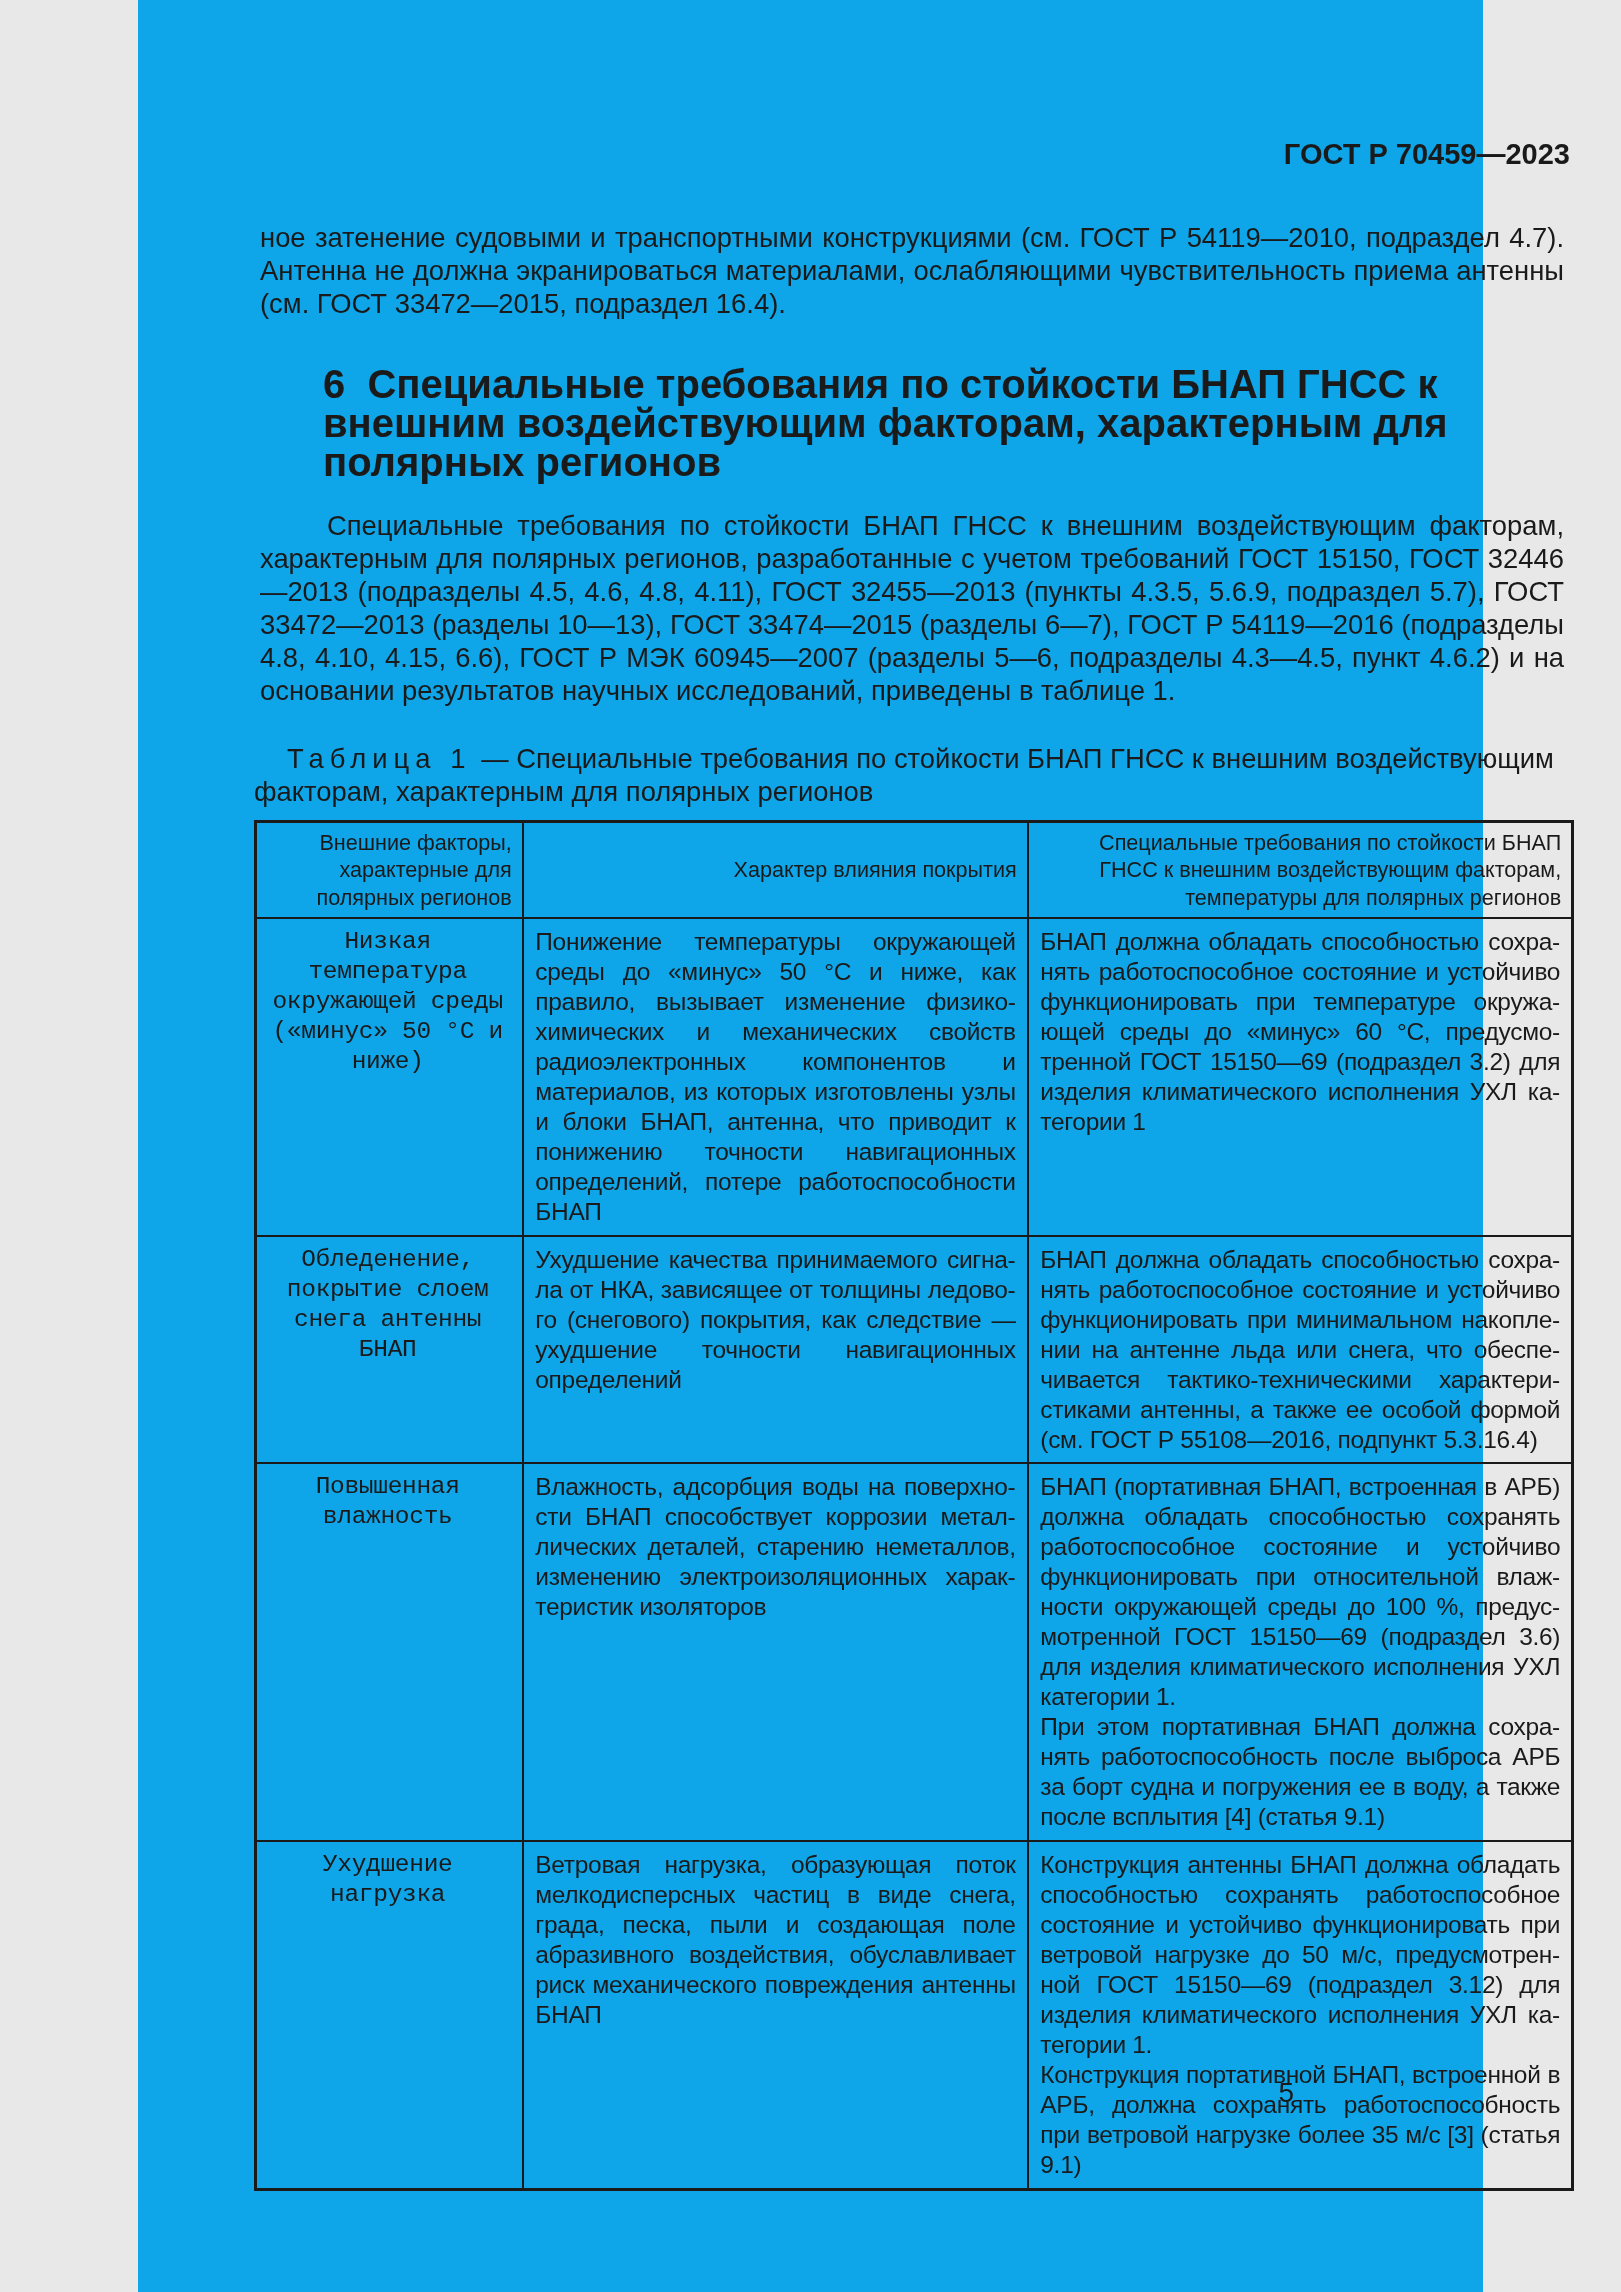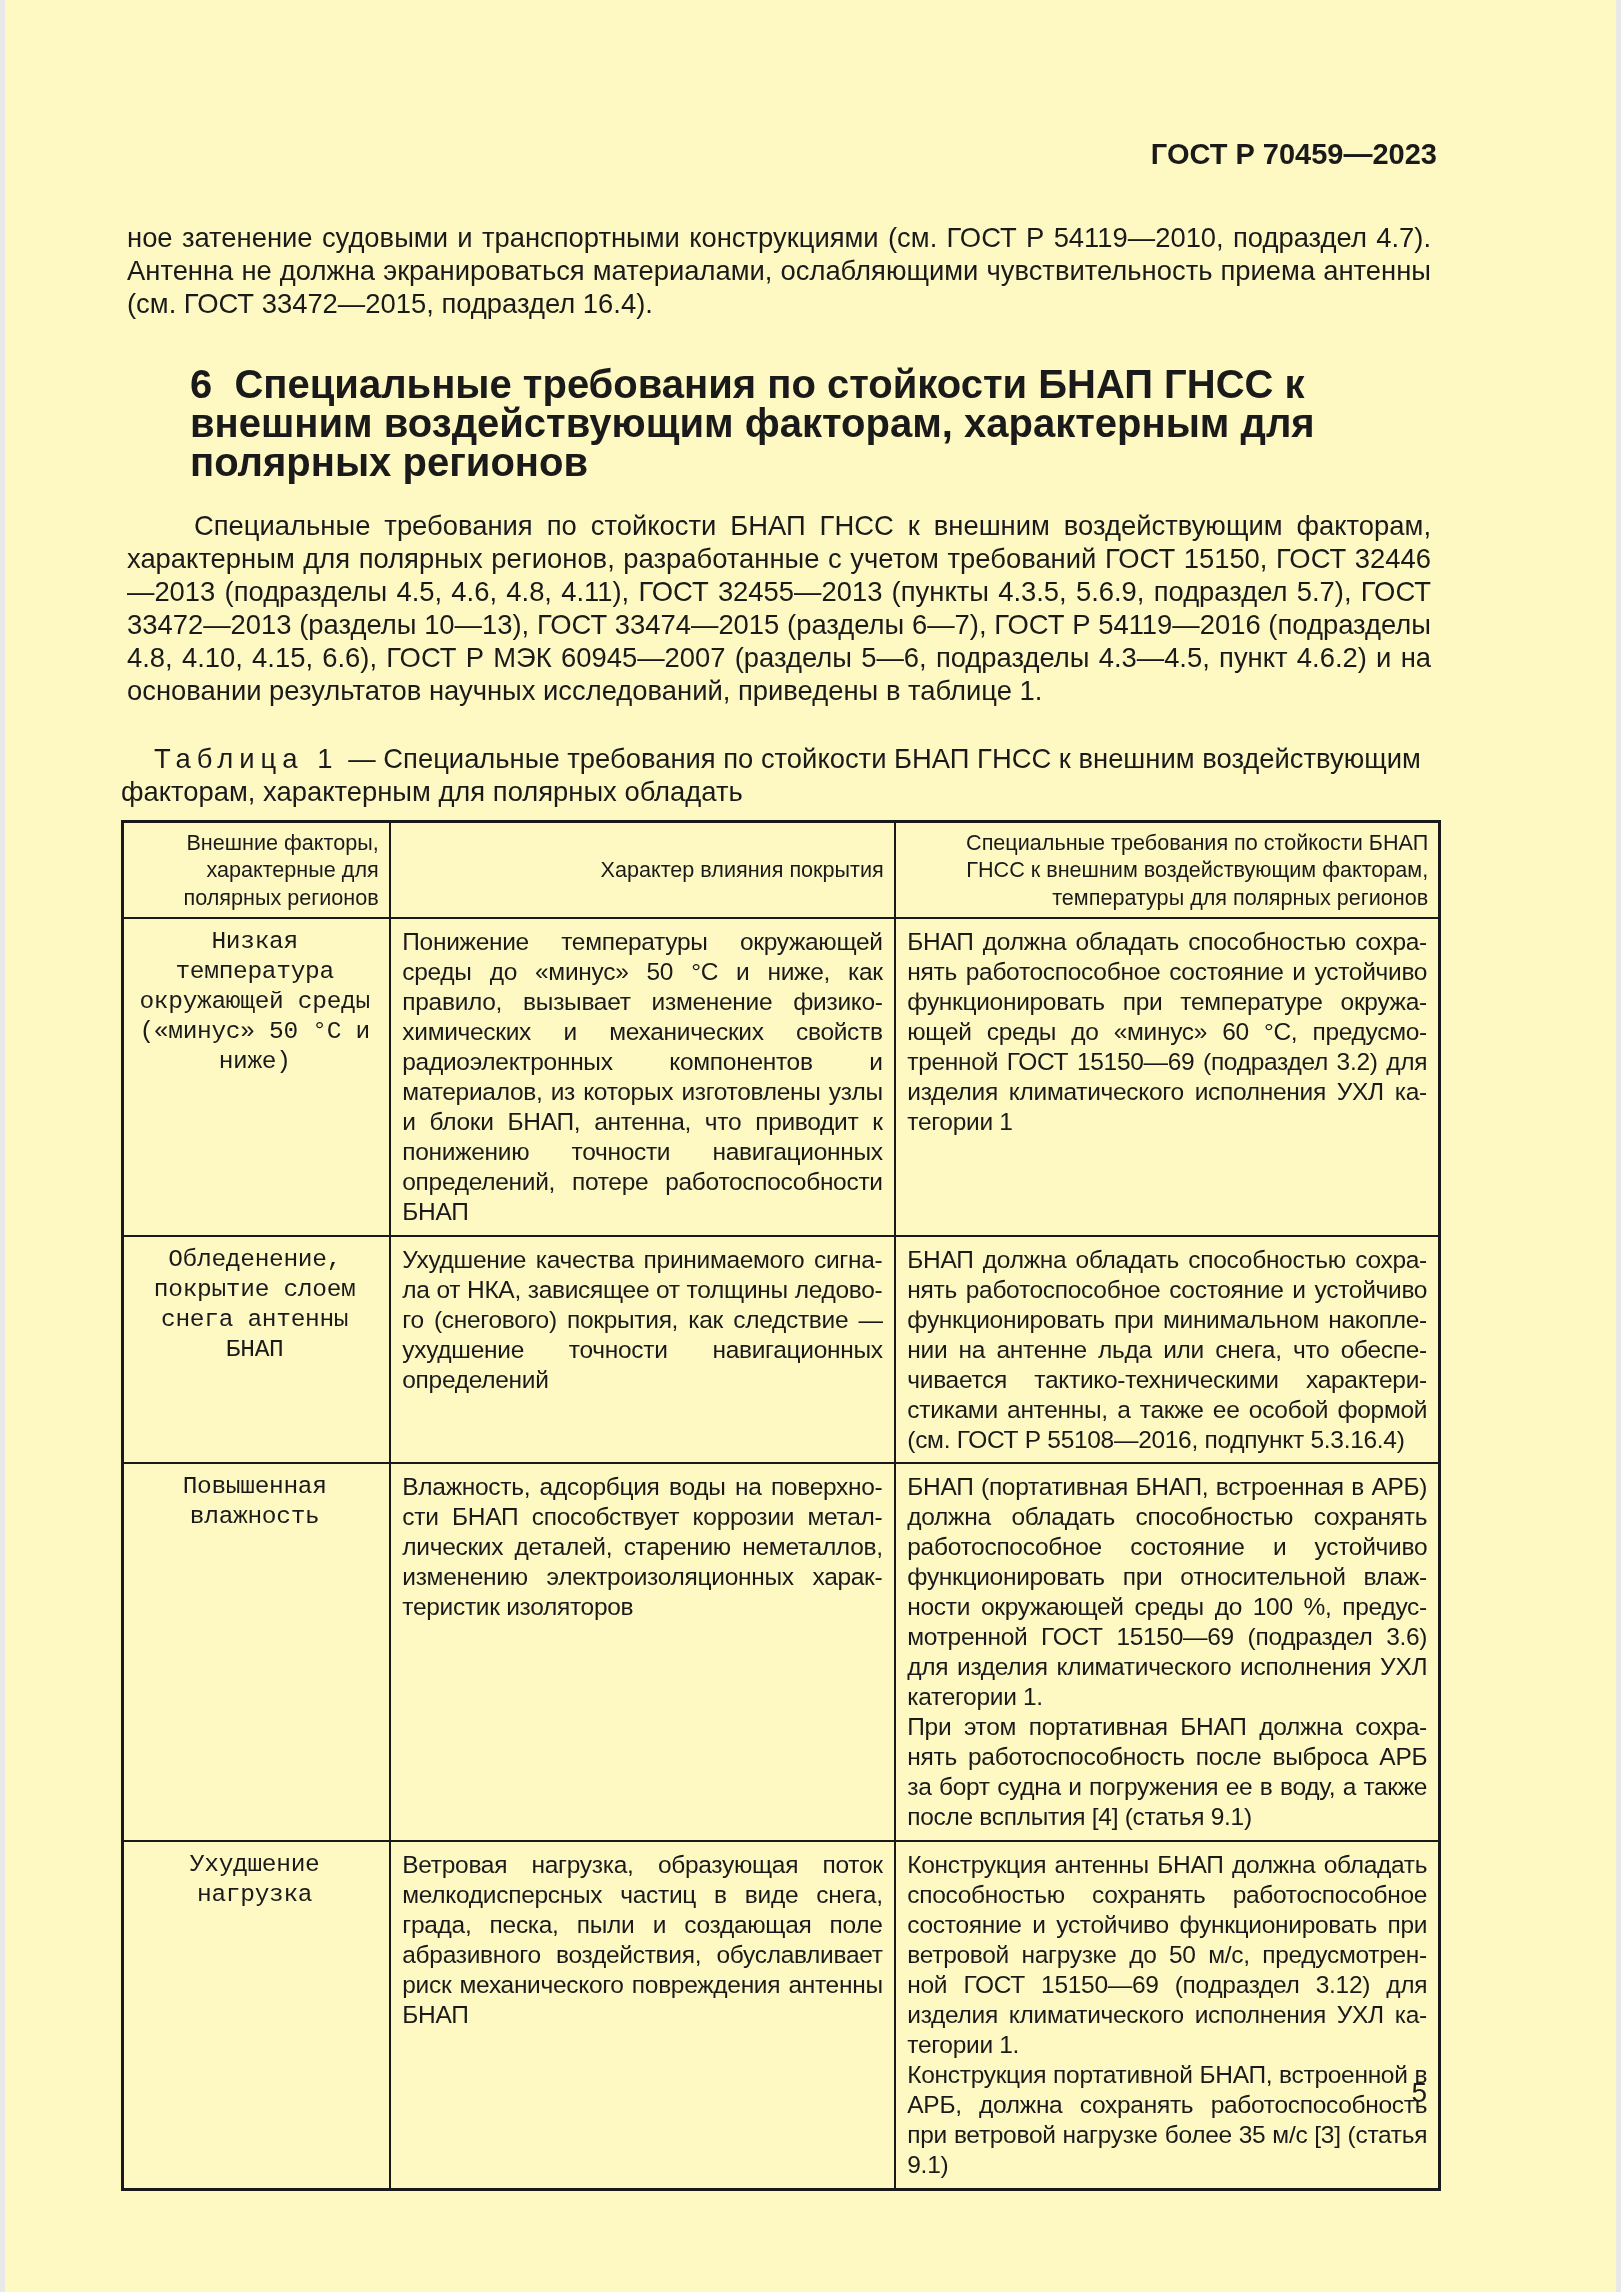--- a/index.html
+++ b/index.html
@@ -1,21 +1,21 @@
 <!DOCTYPE html>
 <html><head>
 <meta charset="utf-8">
 <style>
   html, body { margin: 0; padding: 0; background: #e8e8e8; }
   .page {
     position: relative;
-    width: 1611px;
+    width: 1345px;
     height: 2293px;
     margin: 0 auto;
-    background: #fef9c3;
+    background: #0ea5e9;
     color: #1a1a1a;
     font-family: "Liberation Sans", sans-serif;
   }
   .content {
     position: absolute;
     left: 116px;
     top: 0;
     width: 1316px;
   }
   .doc-code {
@@ -103,21 +103,21 @@
 
     <div class="doc-code">ГОСТ Р 70459—2023</div>
 
     <p class="para intro">ное затенение судовыми и транспортными конструкциями (см. ГОСТ Р 54119—2010, подраздел 4.7). Антенна не должна экранироваться материалами, ослабляющими чувствительность приема антенны (см. ГОСТ 33472—2015, подраздел 16.4).</p>
 
     <h2 class="heading">6&nbsp;&nbsp;Специальные требования по стойкости БНАП ГНСС к внешним воздействующим факторам, характерным для полярных регионов</h2>
 
     <p class="para indented">Специальные требования по стойкости БНАП ГНСС к внешним воздействующим факторам, характерным для полярных регионов, разработанные с учетом требований ГОСТ 15150, ГОСТ 32446—2013 (подразделы 4.5, 4.6, 4.8, 4.11), ГОСТ 32455—2013 (пункты 4.3.5, 5.6.9, подраз­дел 5.7), ГОСТ 33472—2013 (разделы 10—13), ГОСТ 33474—2015 (разделы 6—7), ГОСТ Р 54119—2016 (подразделы 4.8, 4.10, 4.15, 6.6), ГОСТ Р МЭК 60945—2007 (разделы 5—6, подразделы 4.3—4.5, пункт 4.6.2) и на основании результатов научных исследований, приведены в таблице 1.</p>
 
     <p class="caption">
-      <span class="cap-label">Таблица 1</span><span class="cap-text">— Специальные требования по стойкости БНАП ГНСС к внешним воздействующим факторам, характерным для полярных обладать</span>
+      <span class="cap-label">Таблица 1</span><span class="cap-text">— Специальные требования по стойкости БНАП ГНСС к внешним воздействующим факторам, характерным для полярных регионов</span>
     </p>
 
     <table class="gost-table">
       <colgroup>
         <col style="width:267px">
         <col style="width:505px">
         <col style="width:545px">
       </colgroup>
       <thead>
         <tr class="hdr">

